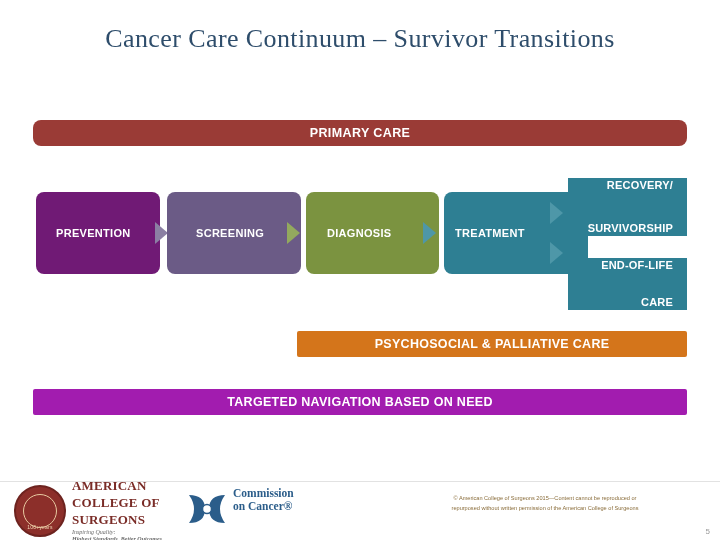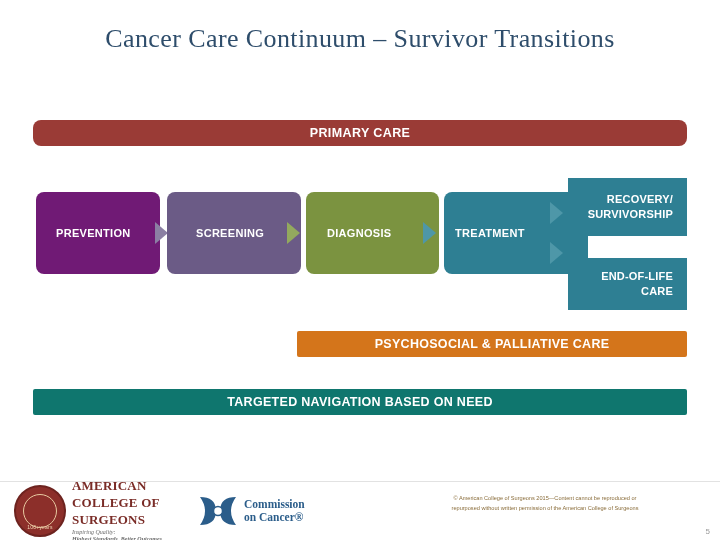--- a/index.html
+++ b/index.html
@@ -141,21 +141,21 @@
     background: #2e7f93;
     color: #ffffff;
     font-size: 11px;
     font-weight: bold;
     text-align: right;
     letter-spacing: 0.2px;
     box-sizing: border-box;
     padding: 0 14px;
     display: flex;
     flex-direction: column;
-    justify-content: center;
+    justify-content: space-between;
     align-items: flex-end;
     line-height: 1.35;
   }
   .outcome-recovery {
     left: 568px;
     top: 178px;
     width: 119px;
     height: 58px;
   }
   .outcome-eol {
@@ -182,21 +182,21 @@
     top: 331px;
     width: 390px;
     height: 26px;
     background: #d4751b;
   }
   .bar-nav {
     left: 33px;
     top: 389px;
     width: 654px;
     height: 26px;
-    background: #0f766e;
+    background: #a21caf;
     justify-content: center;
   }
 
   
   .footer-divider {
     position: absolute;
     left: 0;
     top: 481px;
     width: 720px;
     height: 1px;
@@ -263,26 +263,25 @@
     font-family: "Liberation Serif", serif;
     font-size: 6px;
     font-weight: bold;
     font-style: italic;
     color: #6b6b6b;
   }
 
   
   .coc-logo {
     position: absolute;
-    left: 196px;
+    left: 185px;
     top: 487px;
     width: 160px;
     height: 48px;
     display: flex;
-    align-items: center;
   }
   .coc-mark {
     width: 44px;
     height: 44px;
     position: relative;
     flex: 0 0 auto;
   }
   .coc-text {
     margin-left: 4px;
     font-family: "Liberation Serif", serif;

